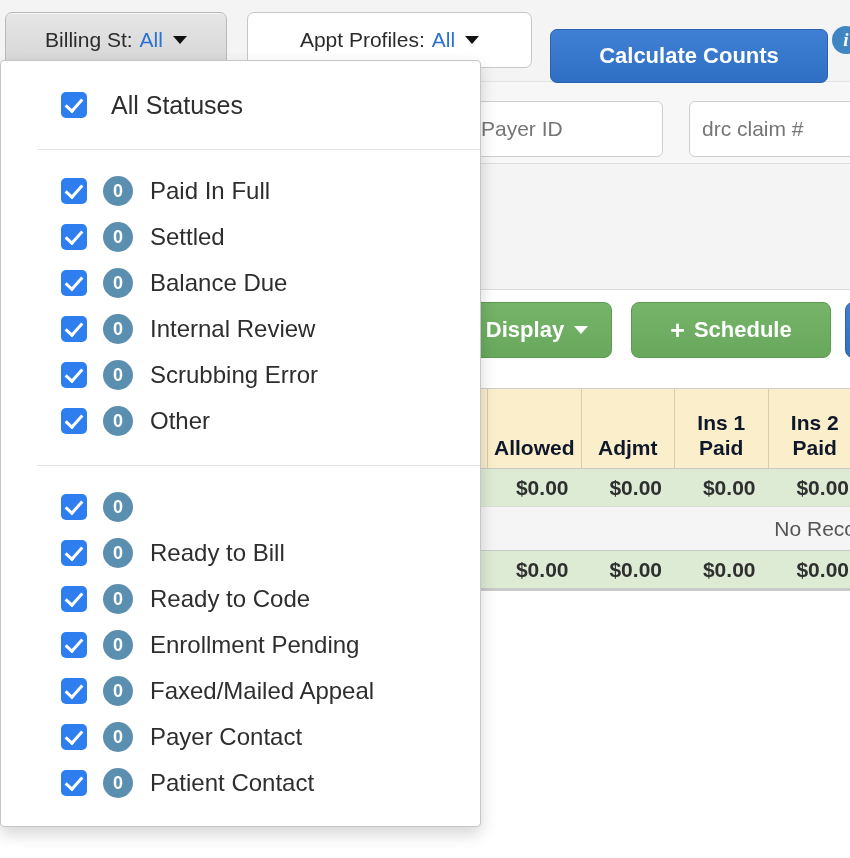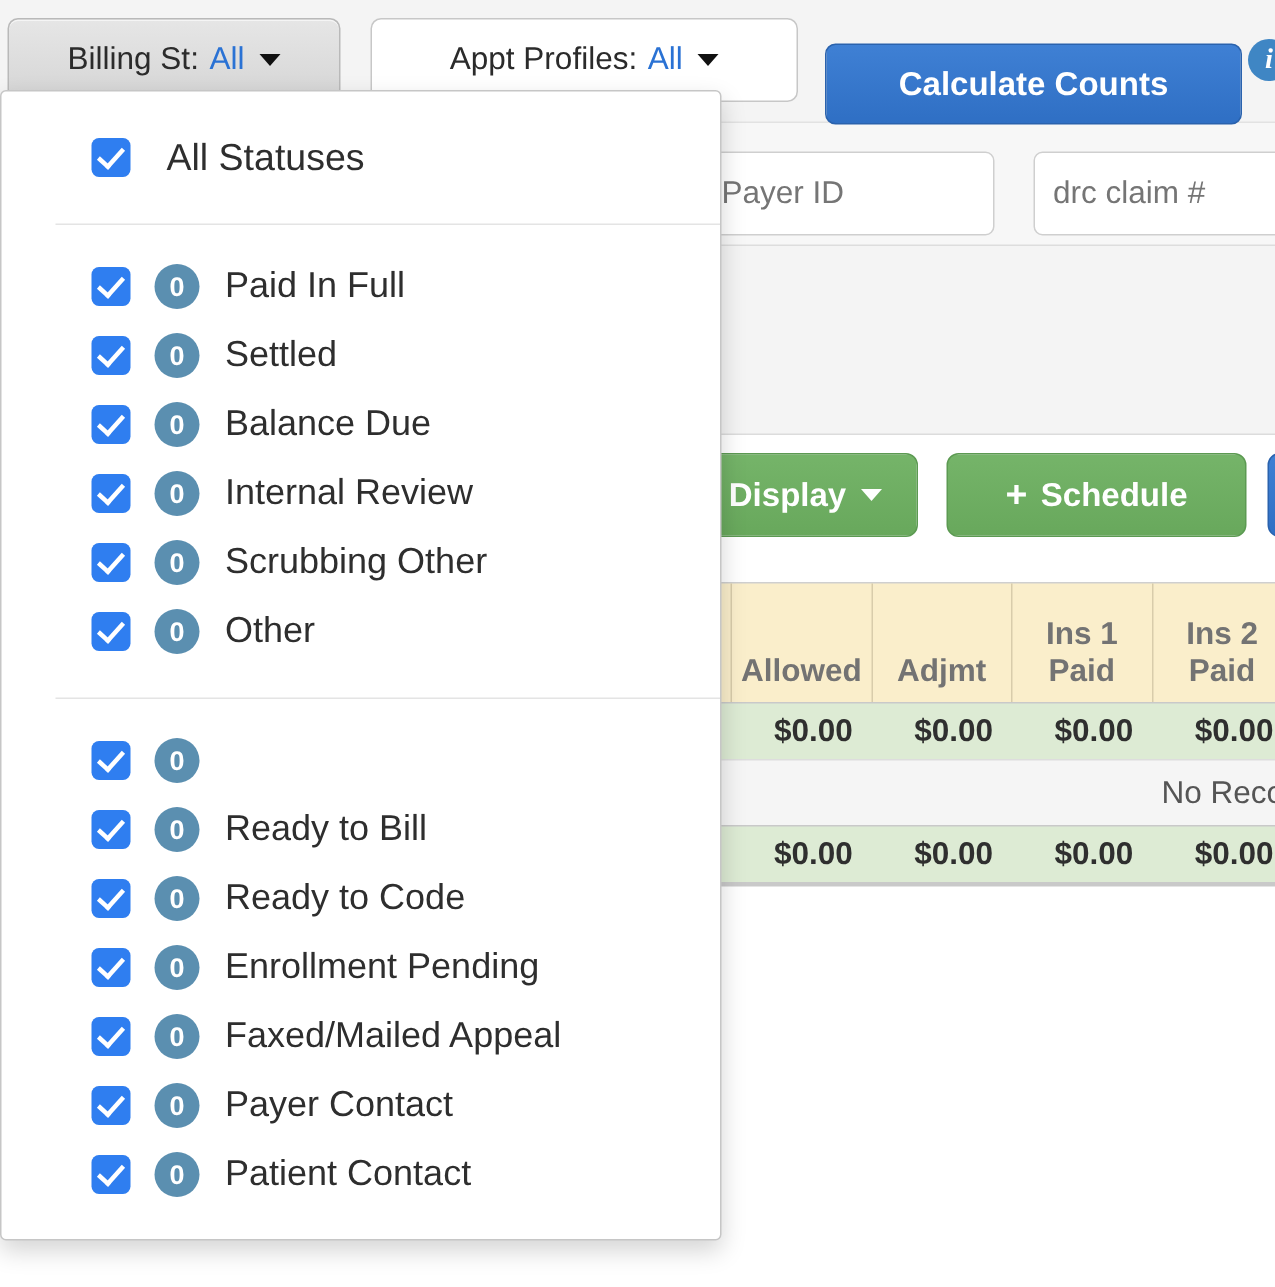--- a/index.html
+++ b/index.html
@@ -128,21 +128,21 @@
   .plus-glyph { font-size: 25px; font-weight: 700; margin-right: 9px; line-height: 1; }
 
   
   .tbl { position: absolute; left: 462px; top: 388px; width: 400px; }
   .tbl-head { display: flex; background: #faeecb; border-top: 1px solid #cfcfcf; }
   .th {
     flex: 1 1 0;
     min-width: 0;
     height: 79px;
     border-right: 1px solid #d8ccab;
-    color: #737373;
+    color: #0f172a;
     font-weight: 700; font-size: 21px;
     display: flex; flex-direction: column;
     align-items: center; justify-content: flex-end;
     padding-bottom: 7px;
     line-height: 1.22;
     text-align: center;
   }
   .th:first-child { flex: 0 0 26px; }
   .tr-sum {
     display: flex;
@@ -349,21 +349,21 @@
         <span class="dd-label">Balance Due</span>
       </div>
       <div class="dd-item">
         <span class="cb"></span>
         <span class="badge">0</span>
         <span class="dd-label">Internal Review</span>
       </div>
       <div class="dd-item">
         <span class="cb"></span>
         <span class="badge">0</span>
-        <span class="dd-label">Scrubbing Other</span>
+        <span class="dd-label">Scrubbing Error</span>
       </div>
       <div class="dd-item">
         <span class="cb"></span>
         <span class="badge">0</span>
         <span class="dd-label">Other</span>
       </div>
     </div>
 
     <div class="dd-divider"></div>
 

